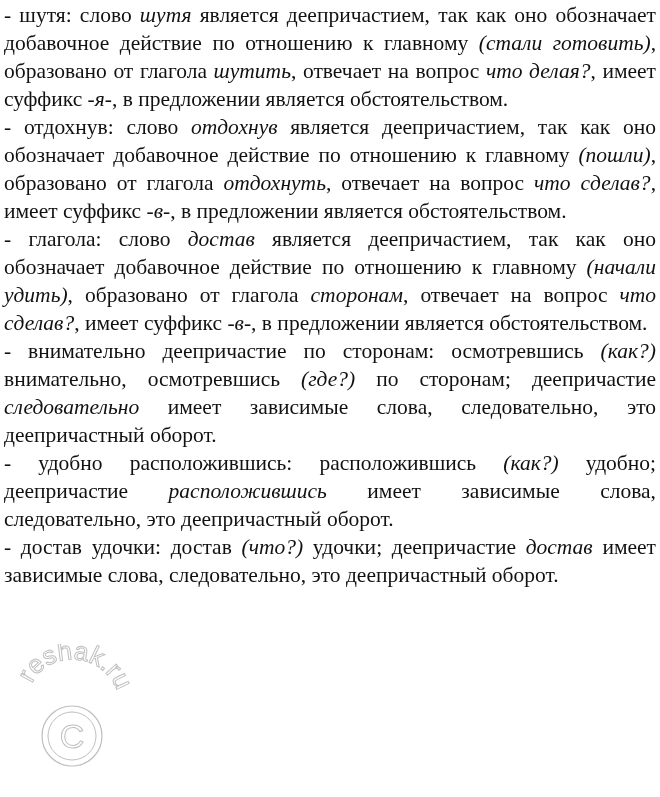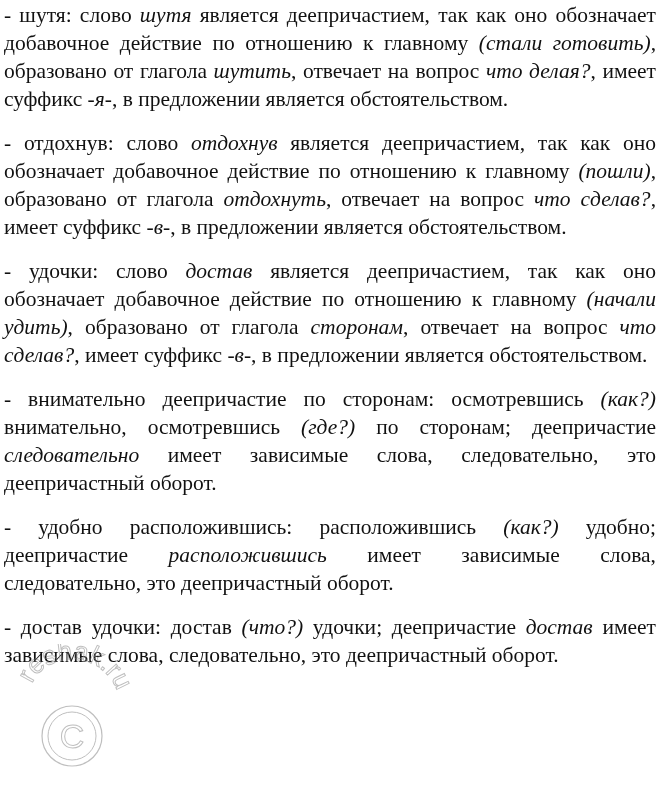--- a/index.html
+++ b/index.html
@@ -20,40 +20,40 @@
       left: 4px;
       top: 0;
       width: 652px;
     }
     .para {
       font-size: 21.5px;
       line-height: 28px;
       text-align: justify;
       margin: 0;
     }
-    .para + .para { margin-top: 16px; }
+    .para + .para { }
     .para.p1 { margin-top: 1px; }
     .para i { font-style: italic; }
     .watermark {
       position: absolute;
       left: 14px;
       top: 644px;
       width: 130px;
       height: 140px;
       pointer-events: none;
       opacity: 0.55;
     }
   </style>
 </head>
 <body>
 
 <div class="doc">
   <p class="para p1"><span>- шутя: слово </span><i>шутя</i><span> является деепричастием, так как оно обозначает добавочное действие по отношению к главному </span><i>(стали готовить)</i><span>, образовано от глагола </span><i>шутить</i><span>, отвечает на вопрос </span><i>что делая?</i><span>, имеет суффикс </span><i>-я-</i><span>, в предложении является обстоятельством.</span></p>
   <p class="para"><span>- отдохнув: слово </span><i>отдохнув</i><span> является деепричастием, так как оно обозначает добавочное действие по отношению к главному </span><i>(пошли)</i><span>, образовано от глагола </span><i>отдохнуть</i><span>, отвечает на вопрос </span><i>что сделав?</i><span>, имеет суффикс </span><i>-в-</i><span>, в предложении является обстоятельством.</span></p>
-  <p class="para"><span>- удочки: слово </span><i>достав</i><span> является деепричастием, так как оно обозначает добавочное действие по отношению к главному </span><i>(начали удить)</i><span>, образовано от глагола </span><i>сторонам</i><span>, отвечает на вопрос </span><i>что сделав?</i><span>, имеет суффикс </span><i>-в-</i><span>, в предложении является обстоятельством.</span></p>
+  <p class="para"><span>- глагола: слово </span><i>достав</i><span> является деепричастием, так как оно обозначает добавочное действие по отношению к главному </span><i>(начали удить)</i><span>, образовано от глагола </span><i>сторонам</i><span>, отвечает на вопрос </span><i>что сделав?</i><span>, имеет суффикс </span><i>-в-</i><span>, в предложении является обстоятельством.</span></p>
   <p class="para"><span>- внимательно деепричастие по сторонам: осмотревшись </span><i>(как?)</i><span> внимательно, осмотревшись </span><i>(где?)</i><span> по сторонам; деепричастие </span><i>следовательно</i><span> имеет зависимые слова, следовательно, это деепричастный оборот.</span></p>
   <p class="para"><span>- удобно расположившись: расположившись </span><i>(как?)</i><span> удобно; деепричастие </span><i>расположившись</i><span> имеет зависимые слова, следовательно, это деепричастный оборот.</span></p>
   <p class="para"><span>- достав удочки: достав </span><i>(что?)</i><span> удочки; деепричастие </span><i>достав</i><span> имеет зависимые слова, следовательно, это деепричастный оборот.</span></p>
 </div>
 
 <div class="watermark">
   <svg width="130" height="140" viewBox="0 0 130 140">
     <defs>
       <path id="wm-arc" d="M 18 40 C 30 10, 80 5, 100 40 C 110 60, 112 90, 108 120" fill="none"></path>
     </defs>

